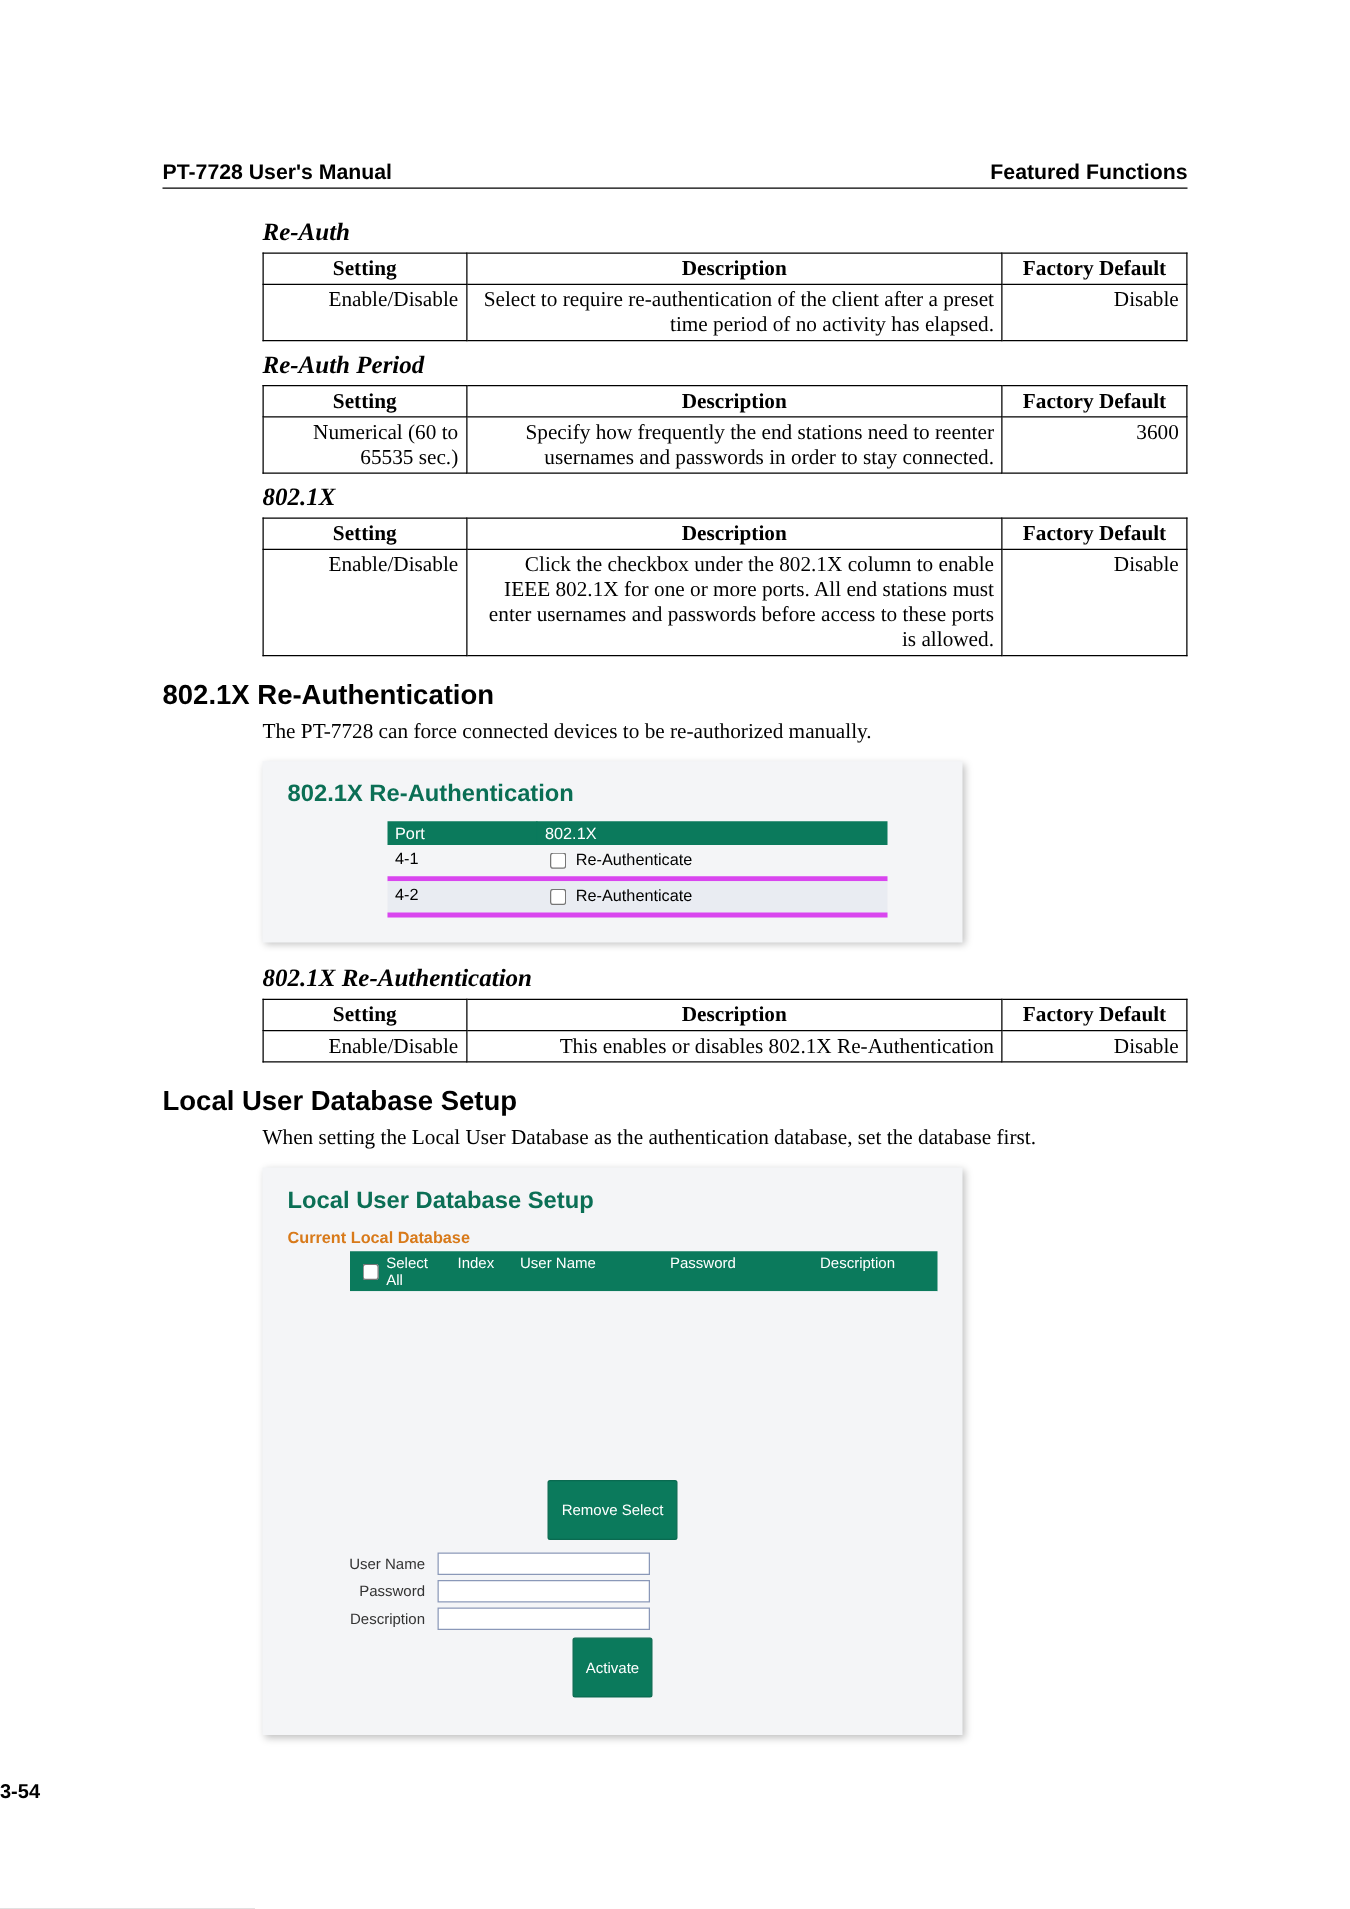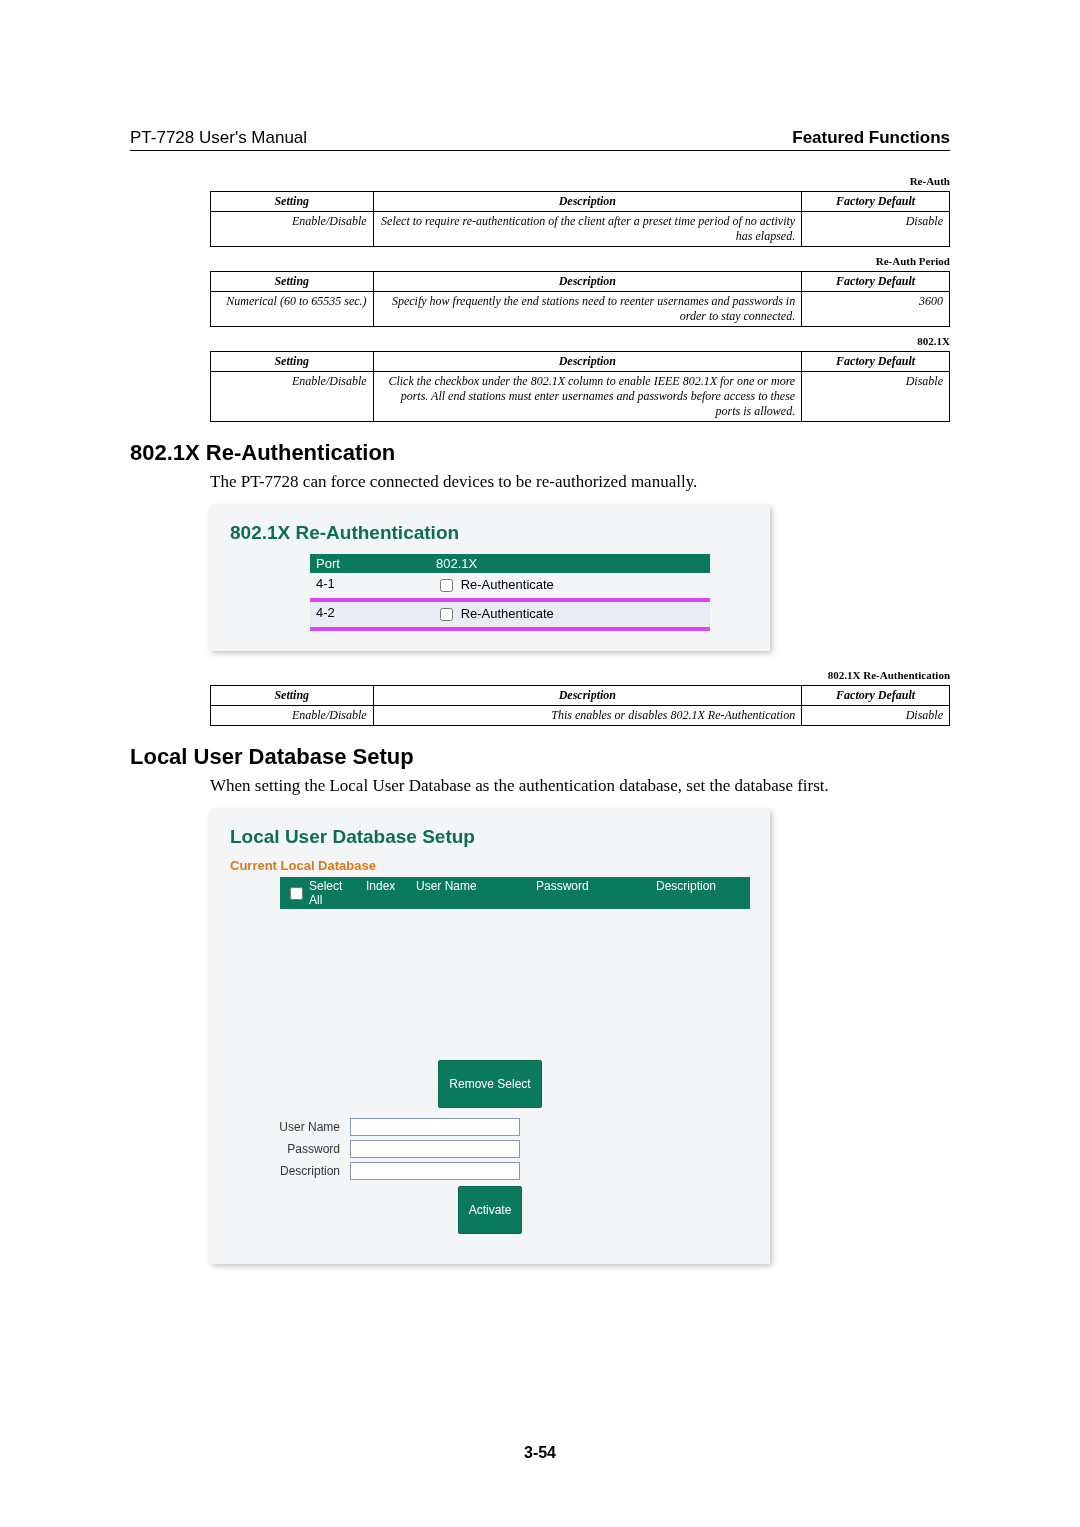--- a/index.html
+++ b/index.html
@@ -20,40 +20,39 @@
   }
   .header-bar {
     display: flex;
     justify-content: space-between;
     border-bottom: 1.5px solid #000;
     padding-bottom: 2px;
     margin-bottom: 24px;
   }
   .header-left {
     font-family: Arial, Helvetica, sans-serif;
-    font-weight: normal;
+    font-weight: bold;
     font-size: 17px;
   }
   .header-right {
     font-family: Arial, Helvetica, sans-serif;
     font-weight: bold;
     font-size: 17px;
   }
   .indent-block { margin-left: 80px; }
   .subheading-it {
-    font-weight: bold;
-    font-size: 11px;
+    font-style: italic;
+    font-weight: bold;
+    font-size: 20px;
     margin: 8px 0 4px 0;
-    text-align: right;
   }
   table.spec {
     border-collapse: collapse;
     width: 100%;
-    font-size: 12px;
-    font-style: italic;
+    font-size: 17px;
   }
   table.spec th, table.spec td {
     border: 1px solid #000;
     padding: 2px 6px;
     vertical-align: top;
     text-align: right;
   }
   table.spec th { font-weight: bold; text-align: center; }
   .col-set { width: 22%; }
   .col-desc { width: 58%; }
@@ -153,23 +152,23 @@
   .form-row input[type=text] {
     width: 170px;
     height: 18px;
     border: 1px solid #8a98b8;
     background: #fff;
     font-size: 12px;
     padding: 0 3px;
   }
   .page-num {
     position: absolute;
-    bottom: 65px;
+    bottom: 84px;
     left: 0; right: 0;
-    text-align: center;
+    text-align: left;
     font-weight: bold;
     font-size: 16px;
     font-family: Arial, Helvetica, sans-serif;
   }
 </style>
 </head>
 <body>
 
 <div class="page">
 

